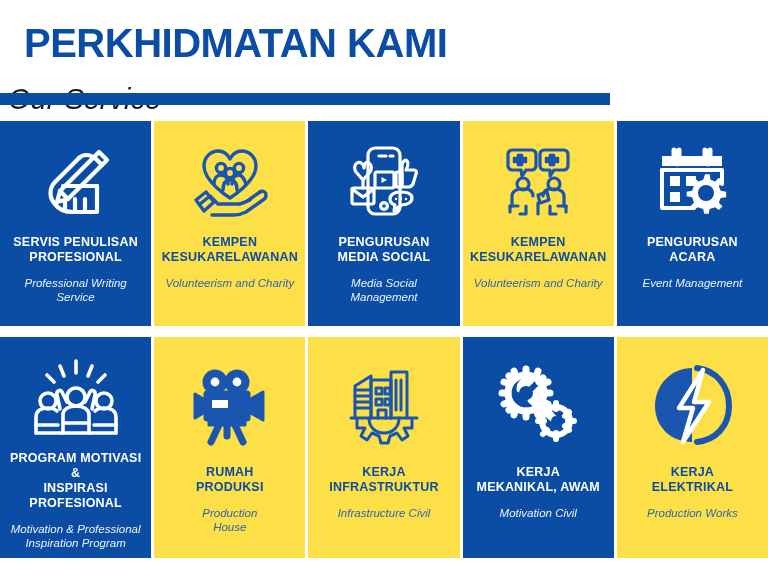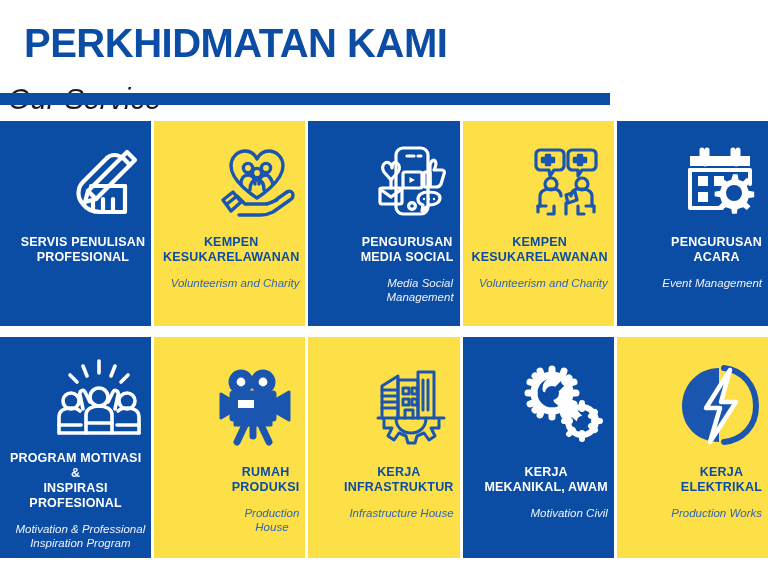--- a/index.html
+++ b/index.html
@@ -60,21 +60,21 @@
     width: 768px;
     gap: 3px;
   }
   .row-top { height: 205px; margin-bottom: 11px; }
   .row-bottom { height: 221px; }
 
   .card {
     flex: 1 1 0;
     display: flex;
     flex-direction: column;
-    align-items: flex-end;
+    align-items: center;
     box-sizing: border-box;
     padding: 18px 6px 8px 6px;
     overflow: hidden;
   }
   .card.blue { background: #0b4ca5; }
   .card.white { background: #fde047; }
 
   .icon-box {
     height: 86px;
     display: flex;
@@ -136,20 +136,21 @@
           <path d="M20 62 C24 68 32 70 38 70 L62 70 L62 44"></path>
           <path d="M62 44 L50 44"></path>
           <path d="M28 44 L52 44"></path>
           <path d="M30 58 L30 68"></path>
           <path d="M40 57 L40 70"></path>
           <path d="M50 57 L50 70"></path>
         </svg>
       </div>
       <div class="card-title">SERVIS PENULISAN
 PROFESIONAL</div>
+      <div class="card-desc">Professional Writing Service</div>
     </div>
 
     <div class="card white">
       <div class="icon-box">
         <svg width="84" height="80" viewBox="0 0 84 80" fill="none" stroke="#1a56b0" stroke-width="3.4" stroke-linecap="round" stroke-linejoin="round">
           <path d="M42 56 C42 56 16 40 16 24 C16 15 23 9 30 9 C36 9 40 13 42 17 C44 13 48 9 54 9 C61 9 68 15 68 24 C68 40 42 56 42 56 Z"></path>
           <circle cx="33" cy="26" r="4.6"></circle>
           <circle cx="51" cy="26" r="4.6"></circle>
           <circle cx="42" cy="31" r="4.6"></circle>
           <path d="M26 42 C26 36 29 33 33 33 C37 33 40 36 40 42"></path>
@@ -306,21 +307,21 @@
           <path d="M37 54 L37 46 L45 46 L45 54"></path>
           <path d="M50 54 L50 8 L66 8 L66 54"></path>
           <path d="M55 16 L55 46 M60 16 L60 46"></path>
           <path d="M10 54 L76 54"></path>
           <path d="M28 54 C28 63 34 69 43 69 C52 69 58 63 58 54"></path>
           <path d="M16 56 L16 64 L24 64 M24 64 L20 72 L26 76 L31 69 M31 69 L38 72 L40 79 L47 79 M47 79 L49 72 L56 69 M56 69 L61 76 L67 72 L63 64 M63 64 L71 64 L71 56"></path>
         </svg>
       </div>
       <div class="card-title">KERJA
 INFRASTRUKTUR</div>
-      <div class="card-desc">Infrastructure House</div>
+      <div class="card-desc">Infrastructure Civil</div>
     </div>
 
     <div class="card blue">
       <div class="icon-box">
         <svg width="88" height="84" viewBox="0 0 88 84" fill="none" stroke="#ffffff" stroke-linecap="round" stroke-linejoin="round">
           <g stroke="#ffffff" stroke-width="7" fill="none">
             <circle cx="32" cy="30" r="18"></circle>
             <path d="M32 6 L32 12 M32 48 L32 54 M8 30 L14 30 M50 30 L56 30
                      M15 13 L19 17 M45 41 L49 45 M15 47 L19 43 M45 19 L49 15
                      M20 8 L22 14 M42 46 L44 52 M54 19 L48 21 M16 39 L10 41

